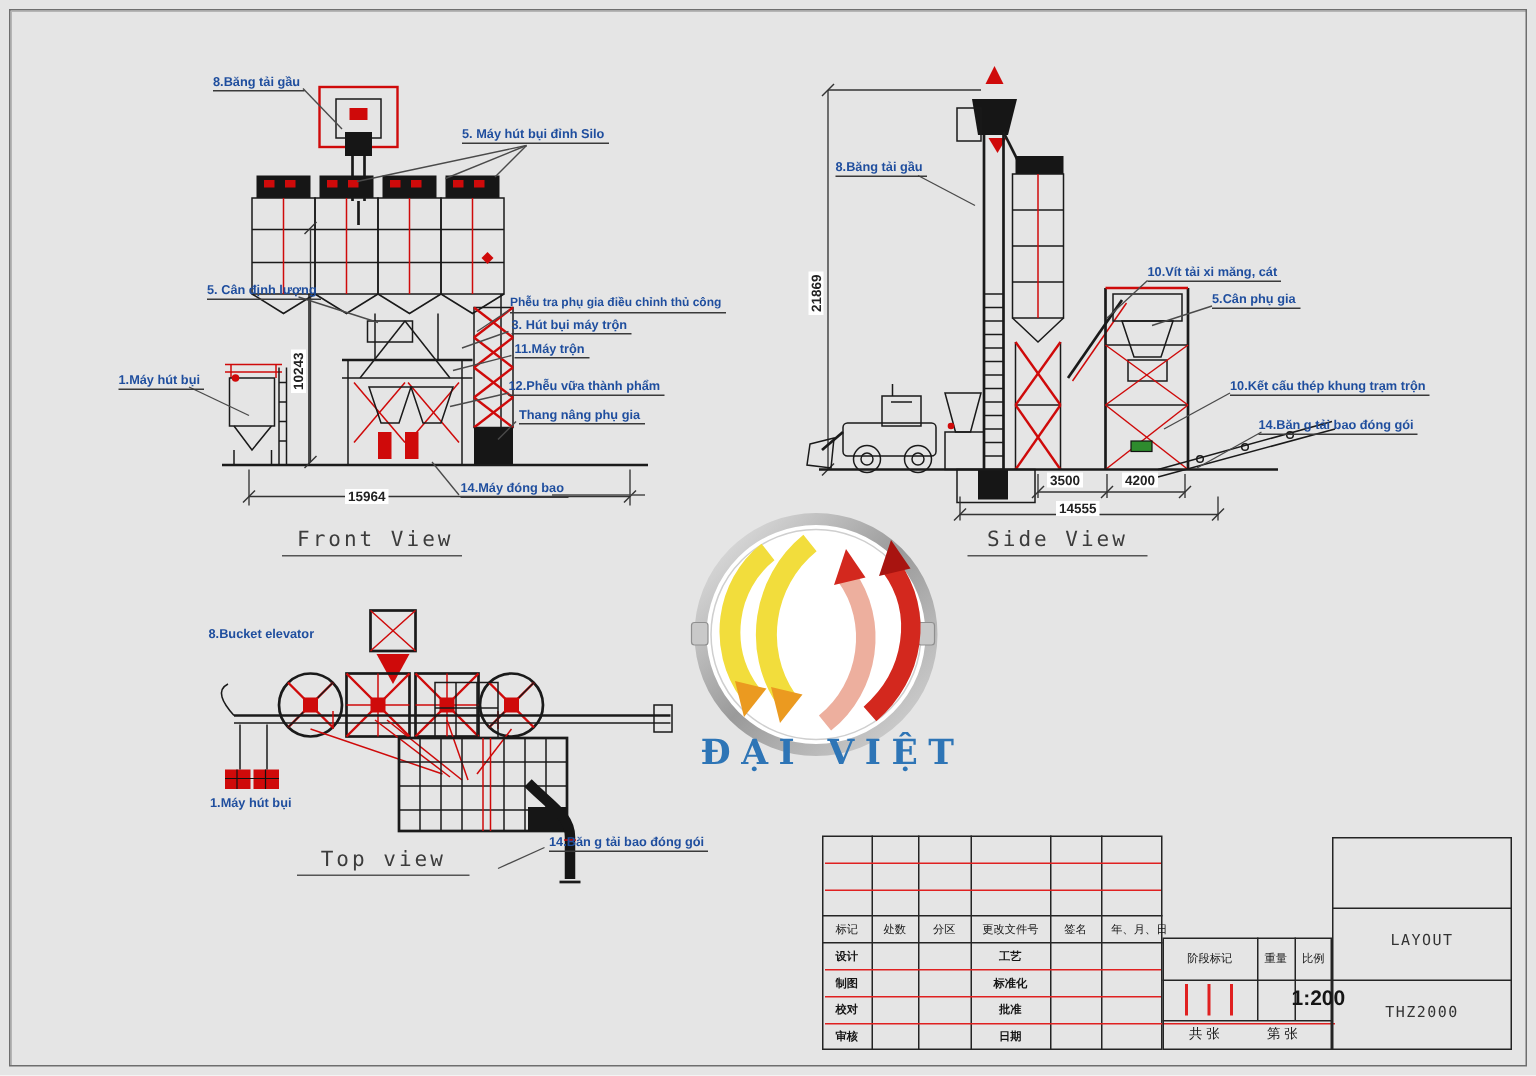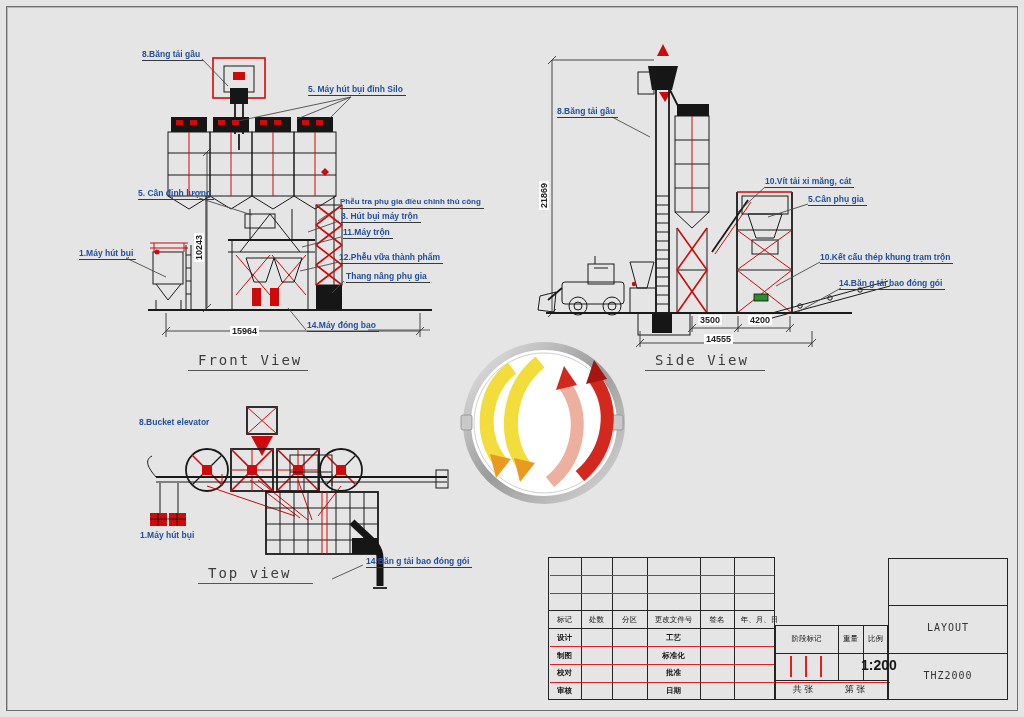--- a/index.html
+++ b/index.html
@@ -8,21 +8,21 @@
   .sheet-border{position:absolute;left:6px;top:6px;width:1010px;height:703px;
         border:1px solid #6e6e6e;box-shadow:1px 1px 0 #b5b5b5 inset;}
   svg.art{position:absolute;left:0;top:0;width:1024px;height:717px;}
   .lbl{position:absolute;color:#1f4e9e;font-size:8.5px;font-weight:700;line-height:10px;
        border-bottom:1px solid #3a3a3a;padding:0 3px 1px 0;white-space:nowrap;}
   .lbl.small{font-size:8px;}
   .dimtxt{position:absolute;color:#222;font-size:9px;font-weight:600;background:#fff;
        line-height:10px;white-space:nowrap;padding:0 2px;}
   .dimtxt.vert{transform:rotate(-90deg);transform-origin:left top;}
   .view-title{position:absolute;color:#3c3c3c;font-size:14px;letter-spacing:2px;
-       font-family:"DejaVu Sans Mono", monospace;
+       font-family:"DejaVu Sans Mono", monospace;text-align:center;
        border-bottom:1.5px solid #555;padding:0 10px 2px 10px;white-space:nowrap;}
   .logo-text{position:absolute;left:455px;top:488px;width:200px;text-align:center;
        color:#2e75b6;font-size:23px;font-weight:800;letter-spacing:7px;
        font-family:"DejaVu Serif", serif;white-space:nowrap;}
   
   .tb{position:absolute;left:548px;top:557px;width:460px;height:143px;color:#151515;}
   .tb .box{position:absolute;border:1px solid #242424;box-sizing:border-box;}
   .tb .vl{position:absolute;width:1px;background:#242424;}
   .tb .hl{position:absolute;height:1px;background:#242424;}
   .tb .rl{position:absolute;height:1px;background:#e02020;}
@@ -444,20 +444,21 @@
   <span class="dimtxt" style="left:748px;top:315px">4200</span>
   <span class="dimtxt" style="left:704px;top:334px">14555</span>
   <span class="dimtxt vert" style="left:539px;top:210px">21869</span>
   <span class="view-title" style="left:645px;top:352px;width:100px">Side View</span>
 
   <span class="lbl" style="left:139px;top:417px;border-bottom:none">8.Bucket elevator</span>
   <span class="lbl" style="left:140px;top:530px;border-bottom:none">1.Máy hút bụi</span>
   <span class="lbl" style="left:366px;top:556px">14.Băn g tải bao đóng gói</span>
   <span class="view-title" style="left:198px;top:565px;width:95px">Top view</span>
 
+  <div class="logo-text">ĐẠI VIỆT</div>
 
   <div class="tb">
 
     <div class="box" style="left:0;top:0;width:227px;height:143px"></div>
     <div class="vl" style="left:33px;top:0;height:143px"></div>
     <div class="vl" style="left:64px;top:0;height:143px"></div>
     <div class="vl" style="left:99px;top:0;height:143px"></div>
     <div class="vl" style="left:152px;top:0;height:143px"></div>
     <div class="vl" style="left:186px;top:0;height:143px"></div>
     <div class="rl" style="left:2px;top:18px;width:224px"></div>

